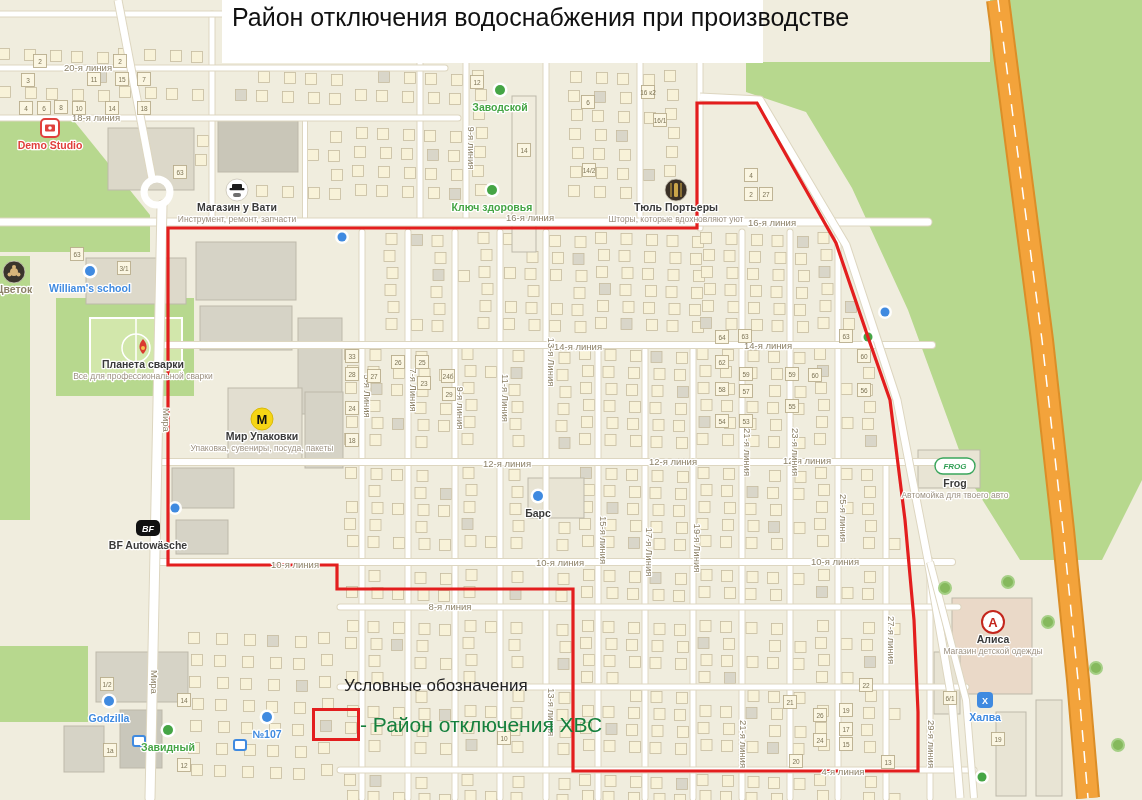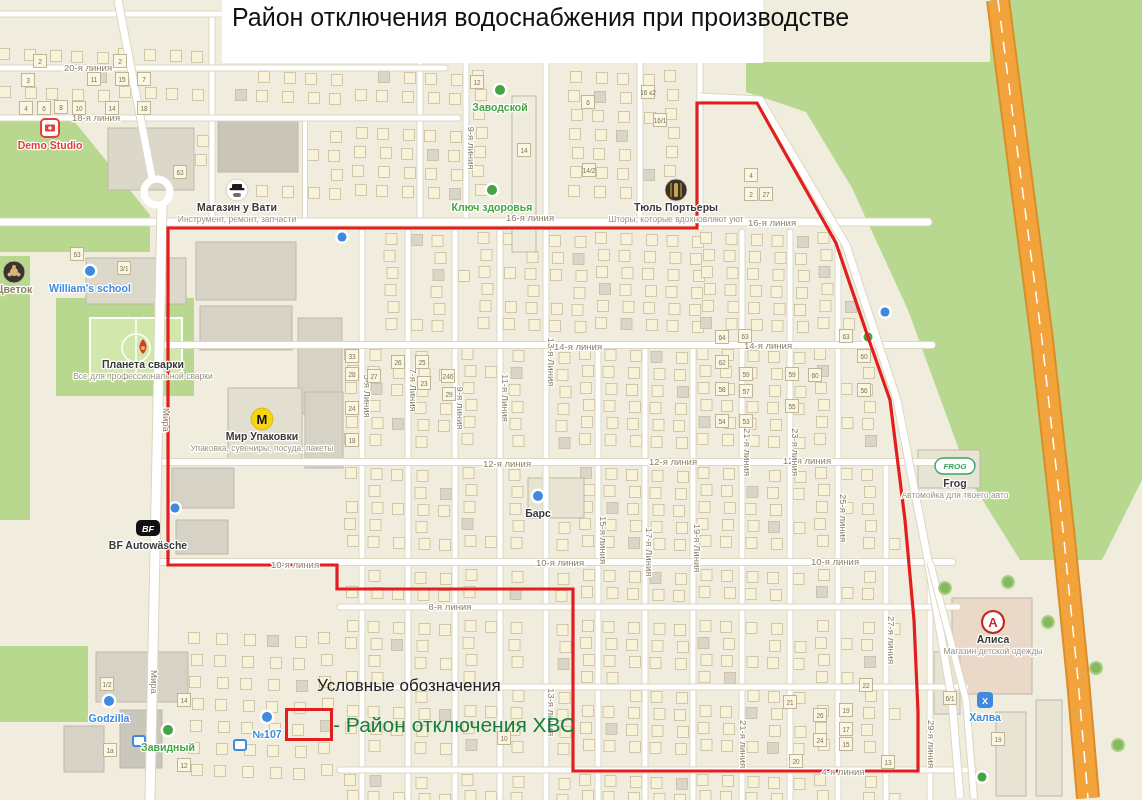--- a/index.html
+++ b/index.html
@@ -2,21 +2,21 @@
 <html><head>
 <meta charset="utf-8">
 <style>
   html,body{margin:0;padding:0;background:#888;}
   .stage{position:relative;width:1142px;height:800px;overflow:hidden;background:#f0edde;
          font-family:"Liberation Sans",sans-serif;}
   svg{position:absolute;left:0;top:0;}
   .title-box{position:absolute;left:222px;top:0;width:541px;height:63px;background:#ffffff;
              color:#111;font-size:25px;line-height:31px;padding:2px 0 12px 10px;box-sizing:border-box;
              white-space:nowrap;}
-  .legend{position:absolute;left:285px;top:676px;width:300px;}
+  .legend{position:absolute;left:312px;top:676px;width:300px;}
   .legend-heading{font-size:17px;color:#222;margin-left:32px;}
   .legend-row{display:flex;align-items:center;margin-top:12px;}
   .legend-swatch{width:42px;height:27px;border:3px solid #e31e1e;background:transparent;flex:0 0 auto;}
   .legend-label{font-size:21px;color:#15803d;margin-left:0;white-space:nowrap;}
 </style>
 </head>
 <body>
 
 <div class="stage">
   <svg id="map" width="1142" height="800" viewBox="0 0 1142 800">

